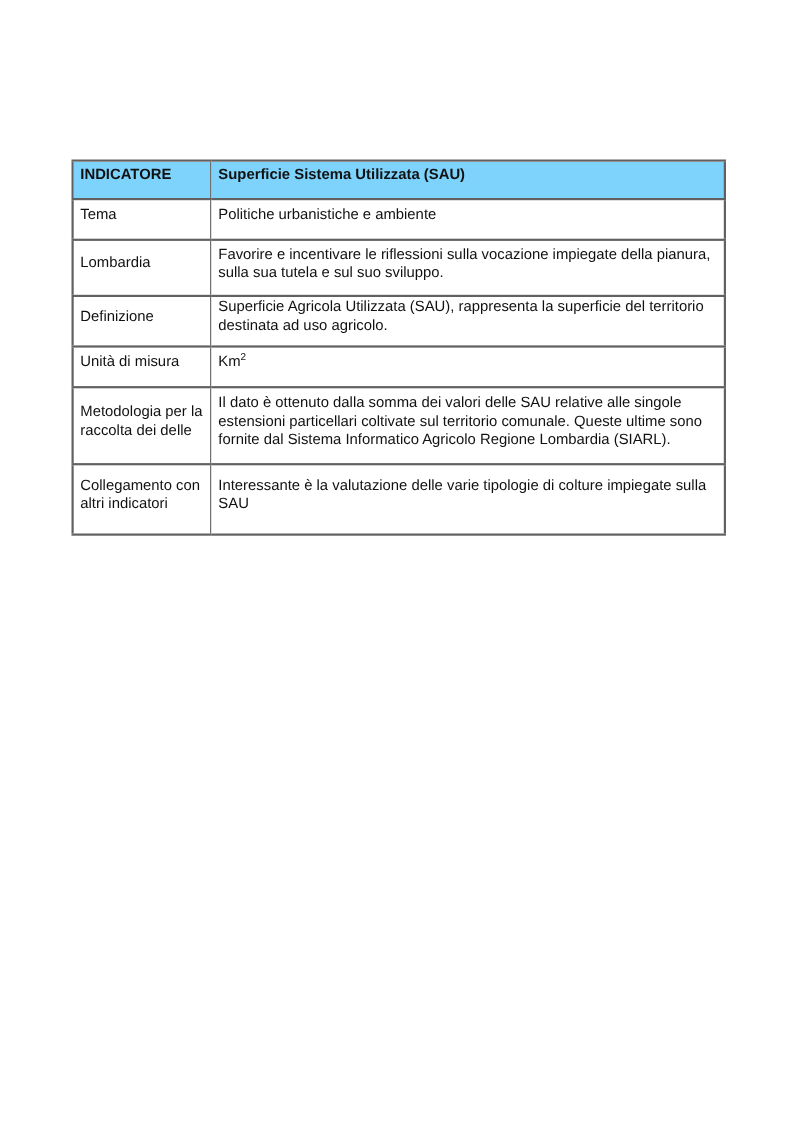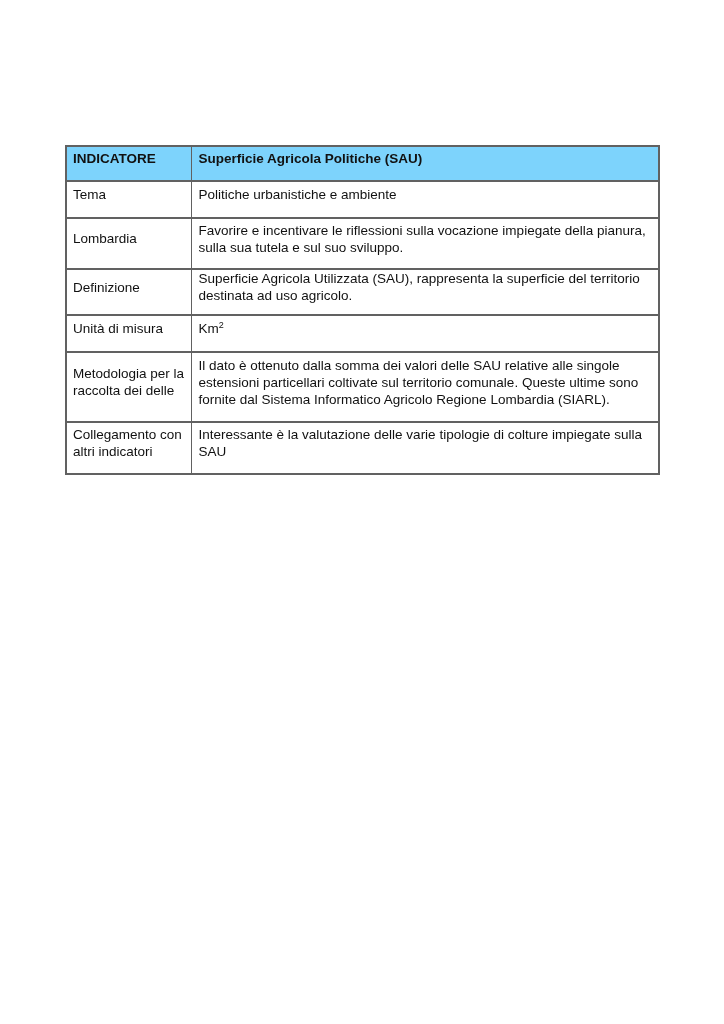--- a/index.html
+++ b/index.html
@@ -45,37 +45,37 @@
   tr.r-header td {
     background: #7dd3fc;
     font-weight: bold;
   }
   tr.r-header { height: 35px; }
   tr.r0 { height: 37px; margin-left: 33px; }
   tr.r1 { height: 51px; }
   tr.r2 { height: 40px; }
   tr.r3 { height: 37px; padding-left: 41px; }
   tr.r4 { height: 70px; }
-  tr.r5 { height: 52px; padding-left: 47px; }
+  tr.r5 { height: 64px; padding-left: 47px; }
 
   sup.unit-exp {
     font-size: 9px;
     line-height: 0;
     vertical-align: super;
   }
 </style>
 </head>
 <body>
 
 <div class="page">
   <table class="indicator-table">
     <tbody>
       <tr class="r-header">
         <td class="col-label">INDICATORE</td>
-        <td class="col-value">Superficie Agricola Politiche (SAU)</td>
+        <td class="col-value">Superficie Sistema Utilizzata (SAU)</td>
       </tr>
       <tr class="r0">
         <td class="col-label">Tema</td>
         <td class="col-value">Politiche urbanistiche e ambiente</td>
       </tr>
       <tr class="r1">
         <td class="col-label">Lombardia</td>
         <td class="col-value">Favorire e incentivare le riflessioni sulla vocazione impiegate della pianura, sulla sua tutela e sul suo sviluppo.</td>
       </tr>
       <tr class="r2">

